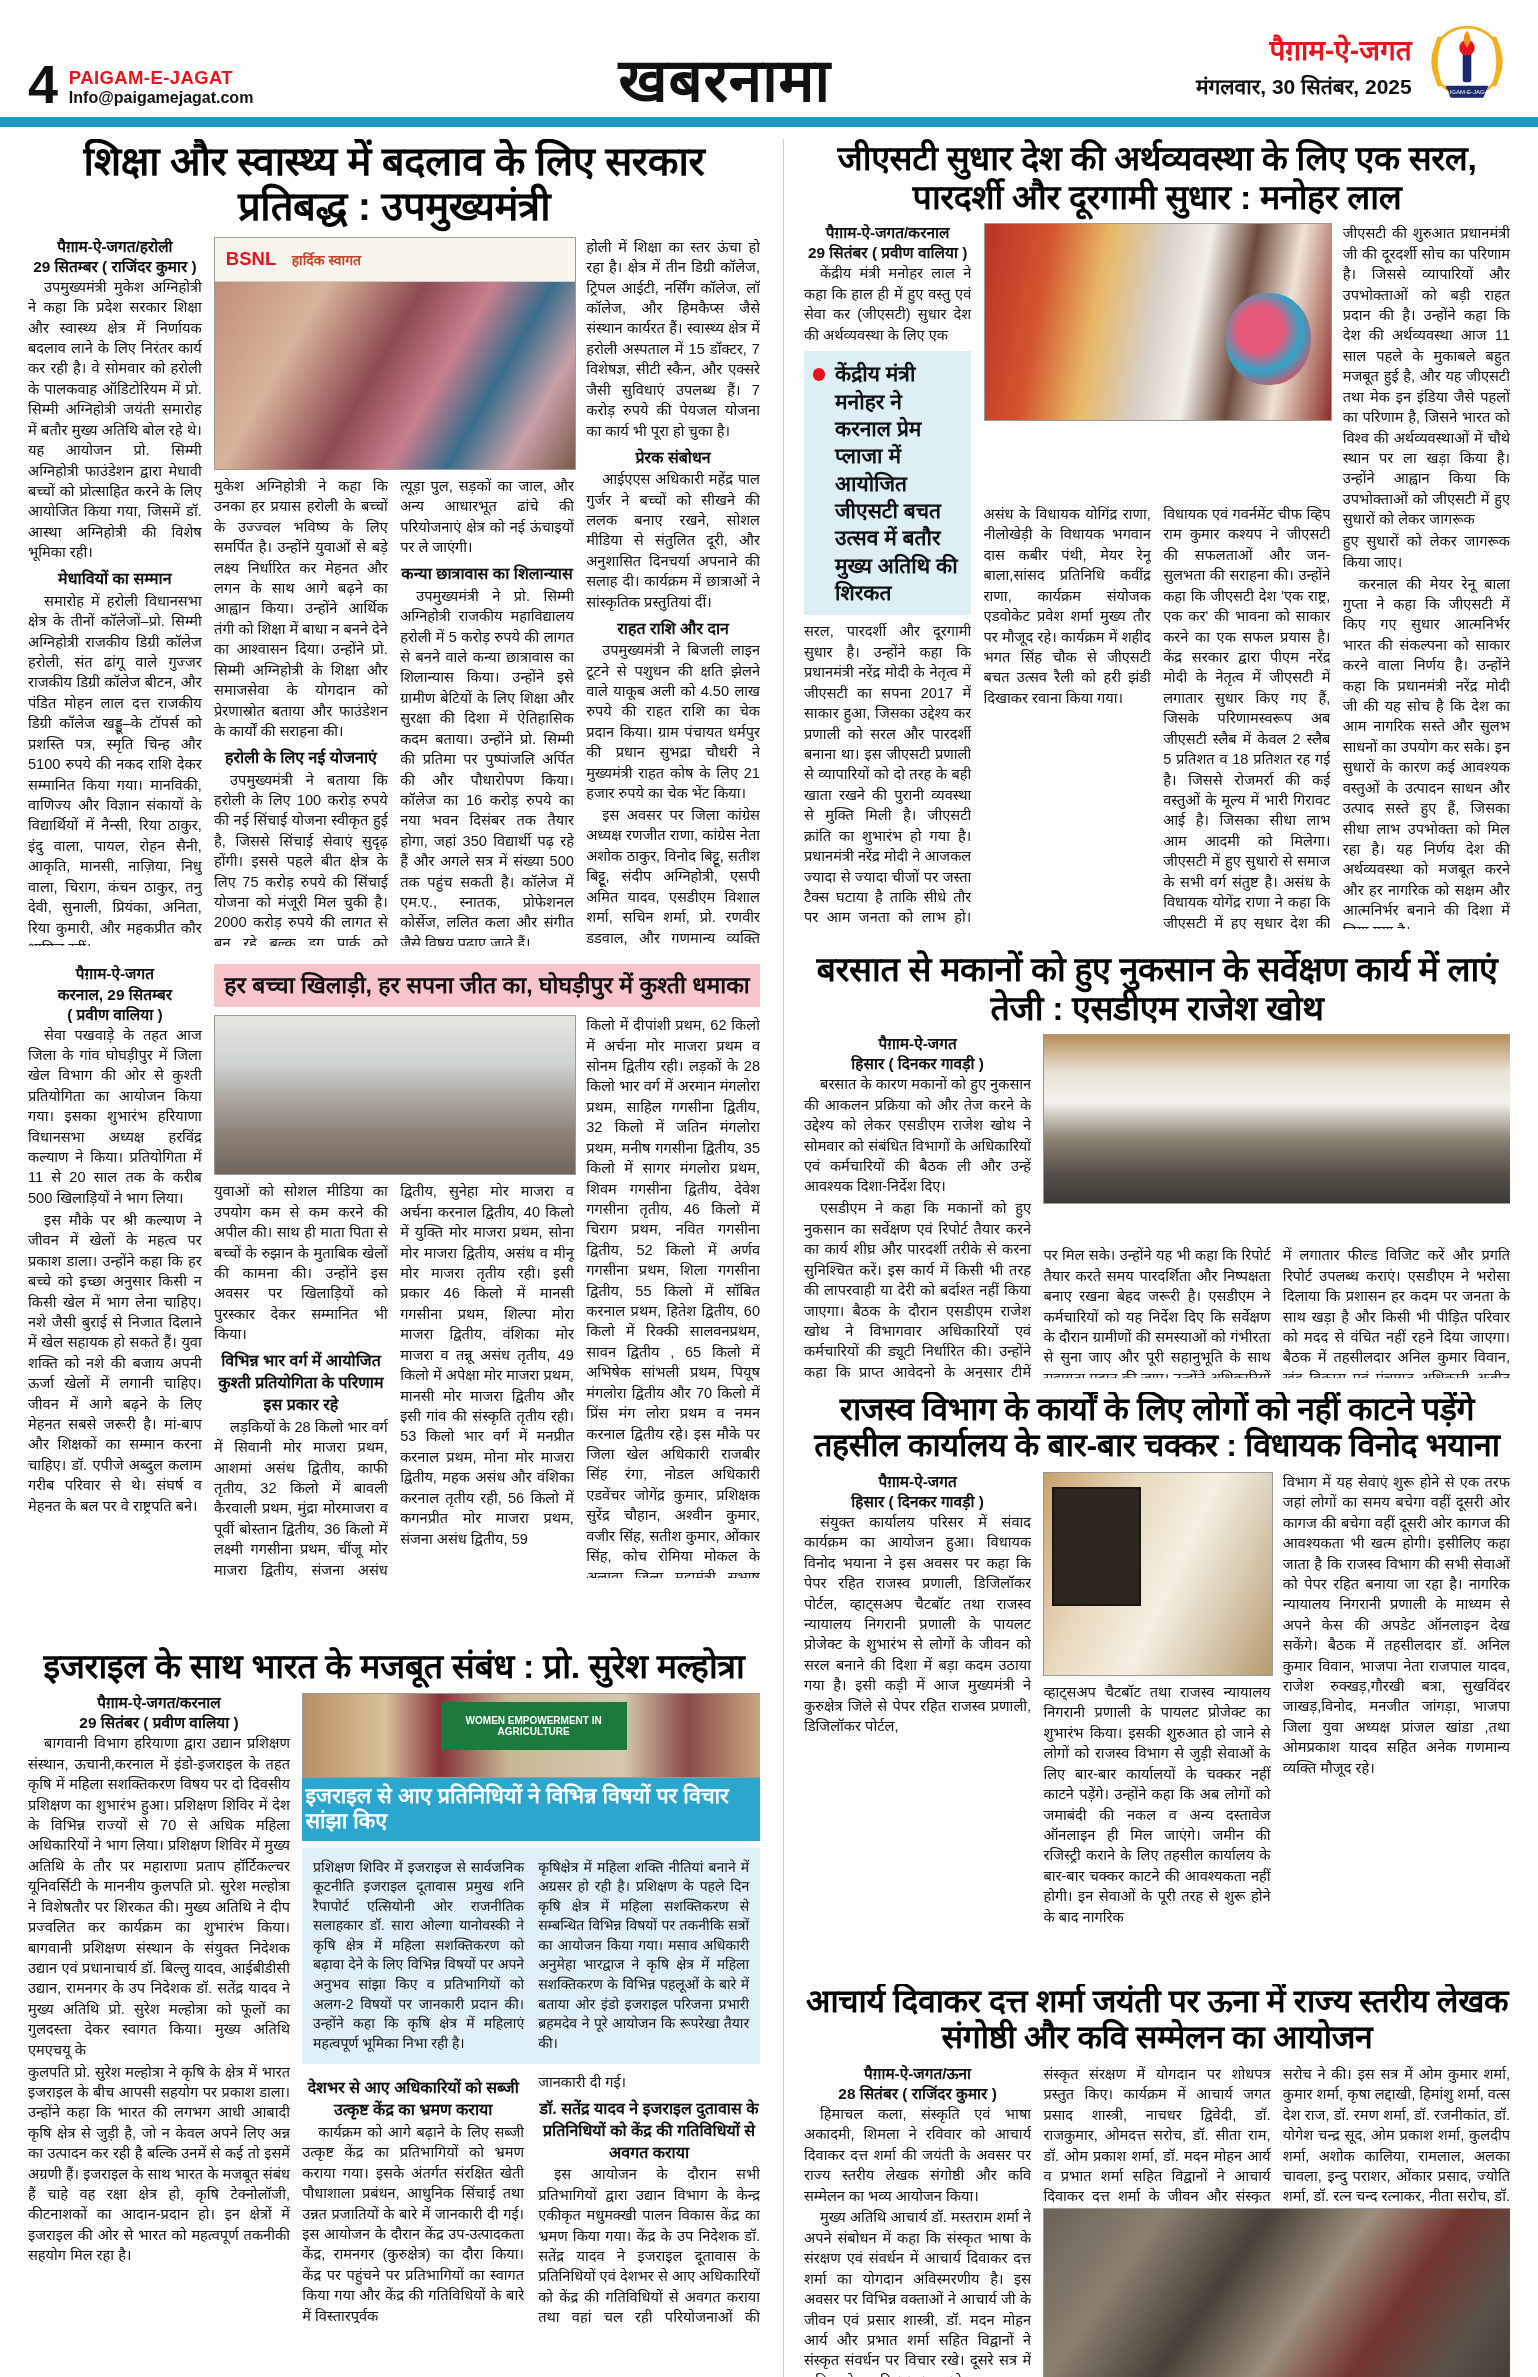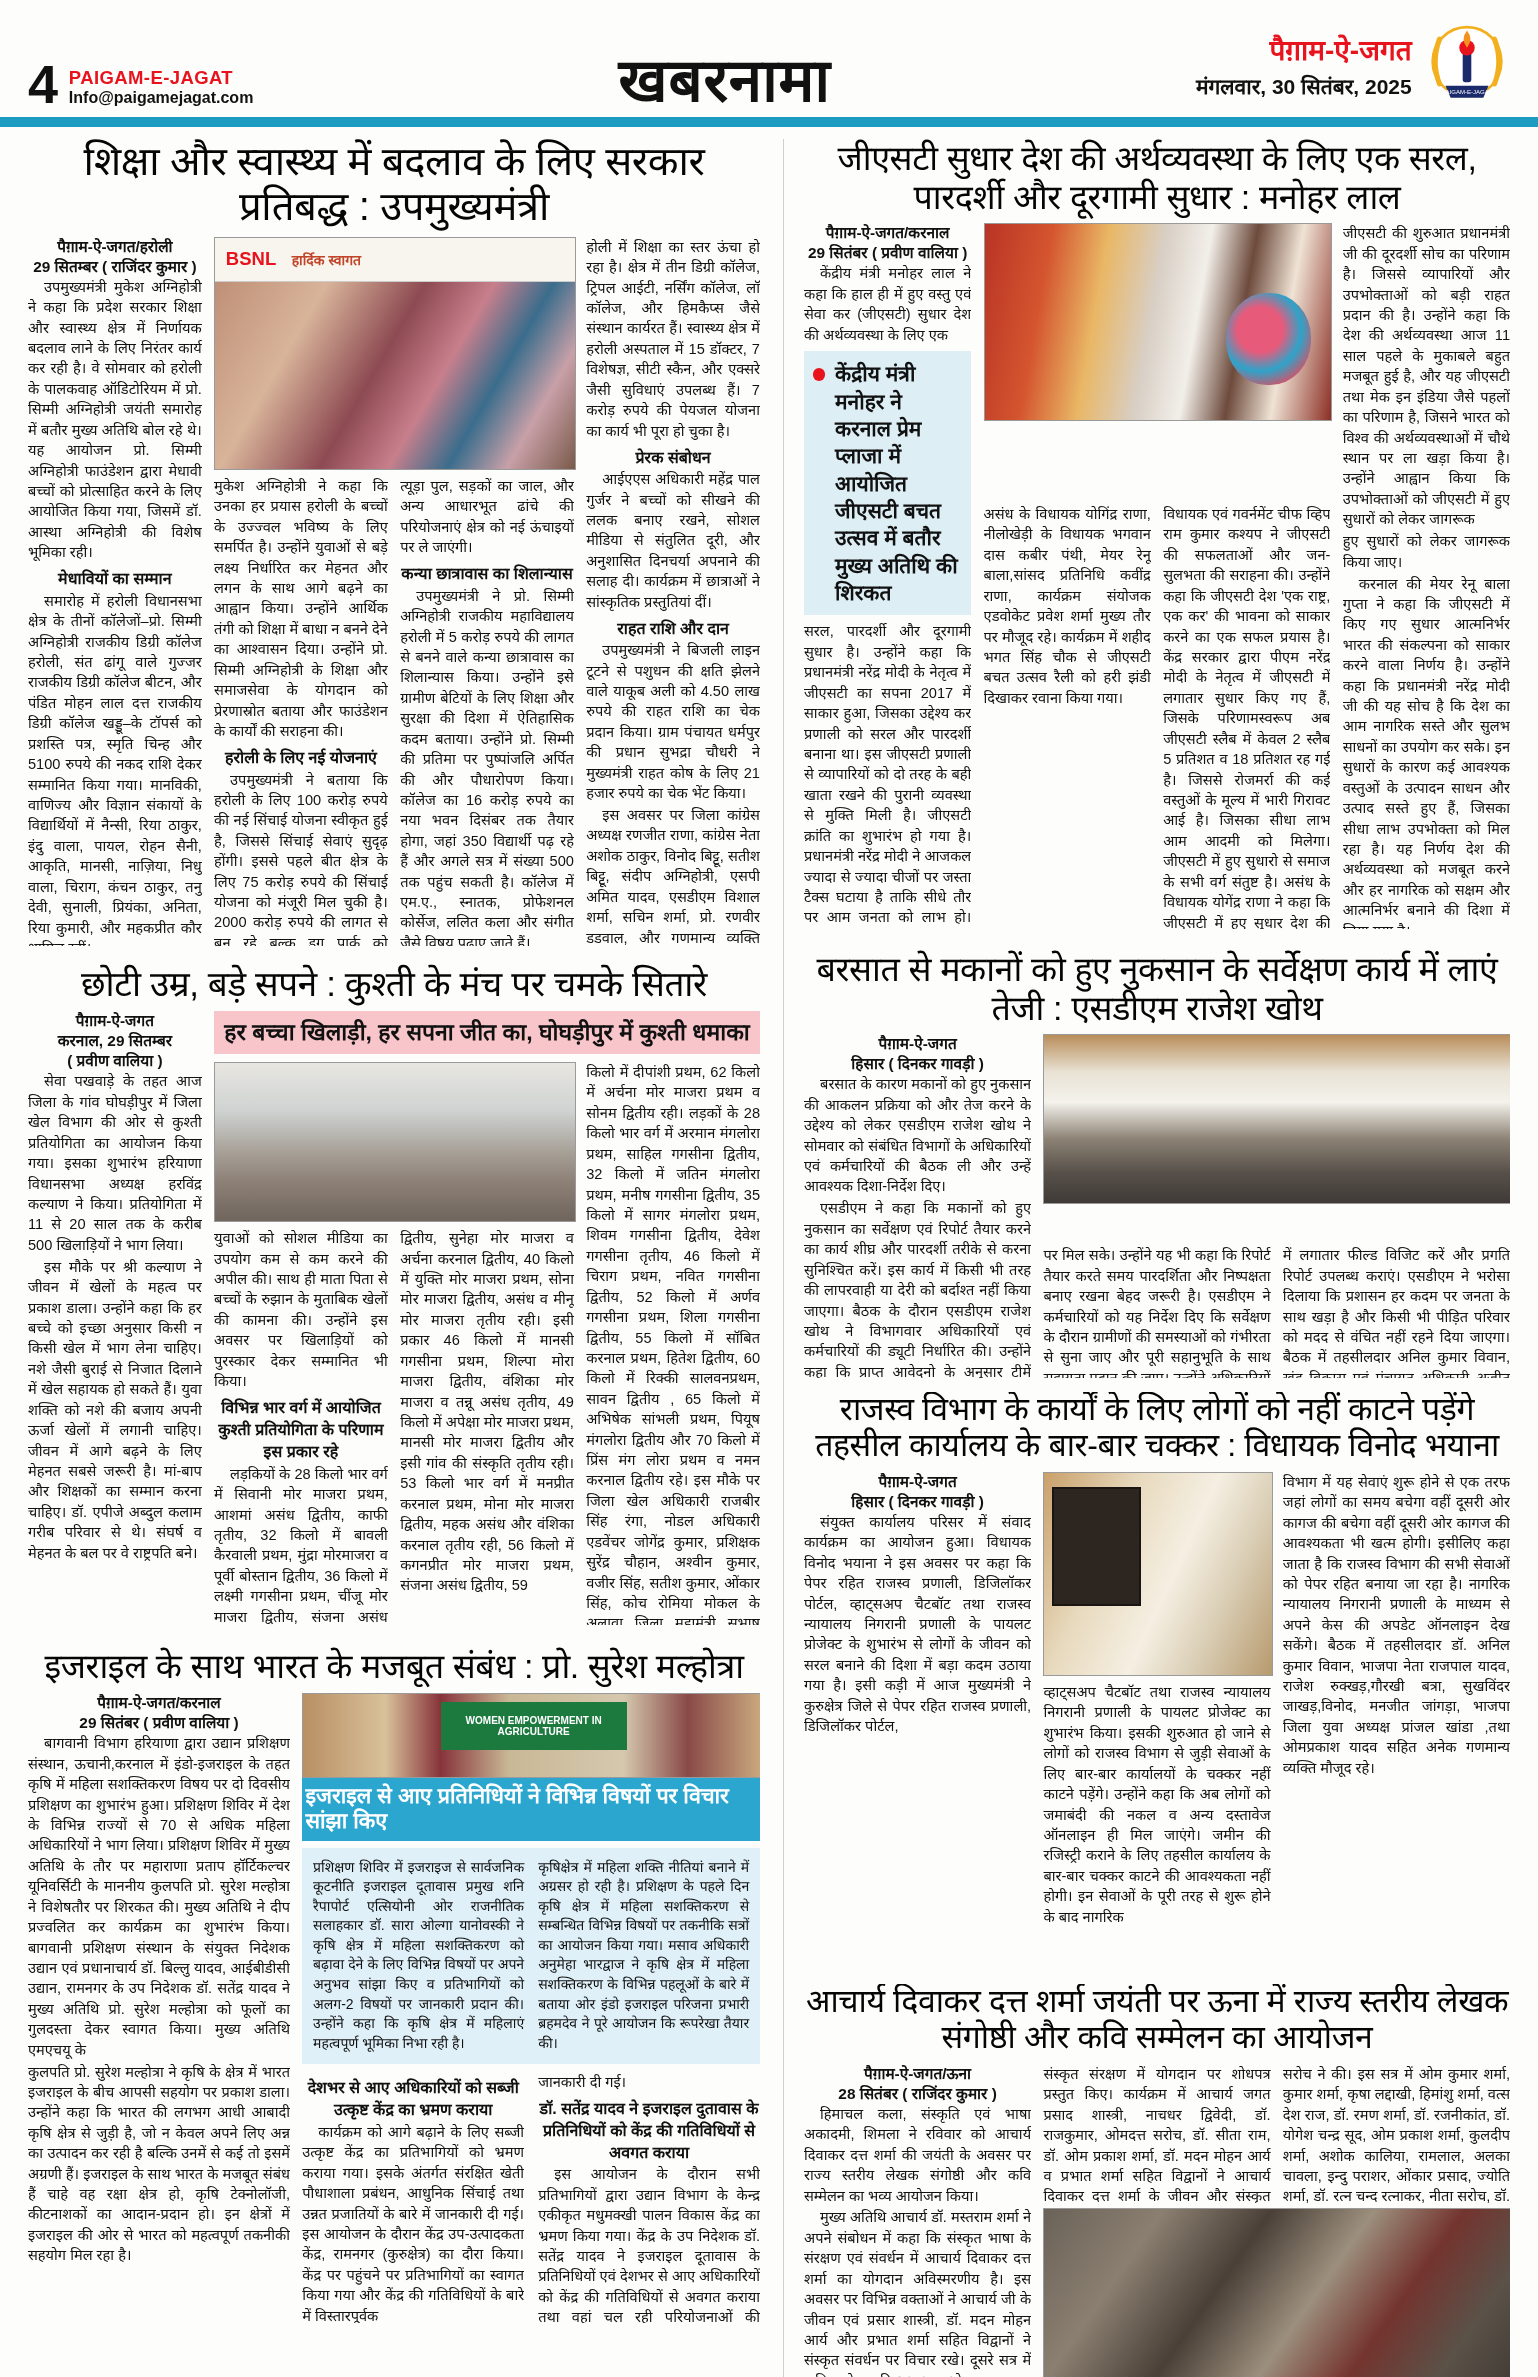--- a/index.html
+++ b/index.html
@@ -16,21 +16,21 @@
   .section-title{font-size:60px;font-weight:800;letter-spacing:0.8px;line-height:.9;}
   .mh-right{display:flex;gap:12.3px;align-items:center;}
   .mh-right .txt{text-align:right;}
   .paper-name{color:#e8131c;font-size:28px;font-weight:800;}
   .paper-date{font-size:21px;font-weight:700;margin-top:3.1px;}
   .tealbar{height:10px;background:#1b9cc0;margin:4.6px 0 0 0;}
   
   .master{display:grid;grid-template-columns:732px 1fr;gap:0 23px;padding:12.3px 28px 0 28px;}
   .half-right{border-left:0.8px solid #cfcfcf;padding-left:20px;}
   .story{overflow:hidden;margin-bottom:14px;}
-  .headline{font-weight:400;line-height:1.12;letter-spacing:-0.4px;color:#050505;
+  .headline{font-weight:700;line-height:1.12;letter-spacing:-0.4px;color:#050505;
             text-align:center;margin:0 0 7.7px 0;}
   .h52{font-size:40px;} .h46{font-size:35px;} .h44{font-size:34px;} .h42{font-size:32px;}
   .dl{font-weight:800;text-align:center;font-size:15.4px;line-height:1.3;}
   .sh{font-weight:800;text-align:center;font-size:16px;margin:4.6px 0 1.5px 0;}
   p.b{font-size:14.6px;line-height:1.4;text-align:justify;margin:0 0 1.5px 0;text-indent:1.1em;}
   p.b.noind{text-indent:0;}
   .col{overflow:hidden;}
   .grid4{display:grid;grid-template-columns:repeat(4,1fr);gap:0 12.3px;}
   .grid3{display:grid;grid-template-columns:repeat(3,1fr);gap:0 12.3px;}
   .photo{position:relative;width:100%;border:0.8px solid #9a9a9a;overflow:hidden;}
@@ -159,21 +159,20 @@
           <div class="sh">प्रेरक संबोधन</div>
           <p class="b">आईएएस अधिकारी महेंद्र पाल गुर्जर ने बच्चों को सीखने की ललक बनाए रखने, सोशल मीडिया से संतुलित दूरी, और अनुशासित दिनचर्या अपनाने की सलाह दी। कार्यक्रम में छात्राओं ने सांस्कृतिक प्रस्तुतियां दीं।</p>
           <div class="sh">राहत राशि और दान</div>
           <p class="b">उपमुख्यमंत्री ने बिजली लाइन टूटने से पशुधन की क्षति झेलने वाले याकूब अली को 4.50 लाख रुपये की राहत राशि का चेक प्रदान किया। ग्राम पंचायत धर्मपुर की प्रधान सुभद्रा चौधरी ने मुख्यमंत्री राहत कोष के लिए 21 हजार रुपये का चेक भेंट किया।</p>
           <p class="b">इस अवसर पर जिला कांग्रेस अध्यक्ष रणजीत राणा, कांग्रेस नेता अशोक ठाकुर, विनोद बिट्टू, सतीश बिट्टू, संदीप अग्निहोत्री, एसपी अमित यादव, एसडीएम विशाल शर्मा, सचिन शर्मा, प्रो. रणवीर डडवाल, और गणमान्य व्यक्ति उपस्थित रहे।</p>
         </div>
       </div>
     </div>
 
     <div class="story wres">
-      <div class="headline h46">छोटी उम्र, बड़े सपने : कुश्ती के मंच पर चमके सितारे</div>
       <div class="grid4 w-grid" style="grid-template-rows:auto auto 1fr;">
         <div class="col" style="grid-area:1/1/4/2">
           <div class="dl">पैग़ाम-ऐ-जगत</div>
           <div class="dl">करनाल, 29 सितम्बर</div>
           <div class="dl">( प्रवीण वालिया )</div>
           <p class="b">सेवा पखवाड़े के तहत आज जिला के गांव घोघड़ीपुर में जिला खेल विभाग की ओर से कुश्ती प्रतियोगिता का आयोजन किया गया। इसका शुभारंभ हरियाणा विधानसभा अध्यक्ष हरविंद्र कल्याण ने किया। प्रतियोगिता में 11 से 20 साल तक के करीब 500 खिलाड़ियों ने भाग लिया।</p>
           <p class="b">इस मौके पर श्री कल्याण ने जीवन में खेलों के महत्व पर प्रकाश डाला। उन्होंने कहा कि हर बच्चे को इच्छा अनुसार किसी न किसी खेल में भाग लेना चाहिए। नशे जैसी बुराई से निजात दिलाने में खेल सहायक हो सकते हैं। युवा शक्ति को नशे की बजाय अपनी ऊर्जा खेलों में लगानी चाहिए। जीवन में आगे बढ़ने के लिए मेहनत सबसे जरूरी है। मां-बाप और शिक्षकों का सम्मान करना चाहिए। डॉ. एपीजे अब्दुल कलाम गरीब परिवार से थे। संघर्ष व मेहनत के बल पर वे राष्ट्रपति बने।</p>
         </div>
         <div class="pinkbar" style="grid-area:1/2/2/5">हर बच्चा खिलाड़ी, हर सपना जीत का, घोघड़ीपुर में कुश्ती धमाका</div>
         <div class="photo w-photo"></div>

